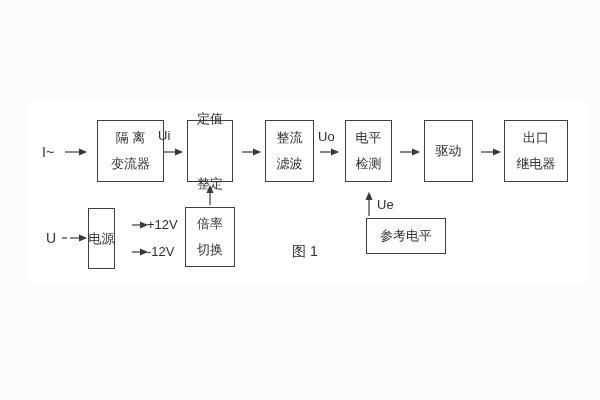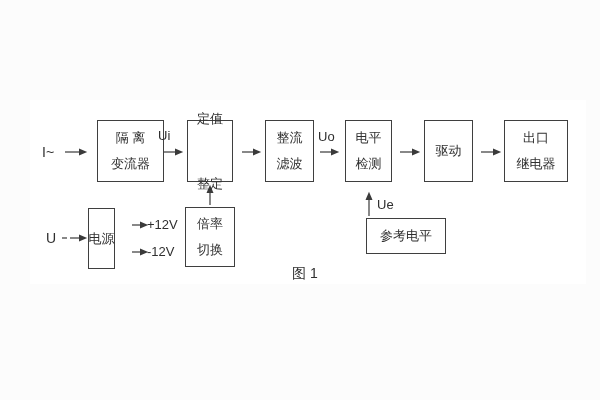--- a/index.html
+++ b/index.html
@@ -29,21 +29,21 @@
   #n-ratio     { left:185px; top:207px; width:50px; height:60px; }
   #n-ref       { left:334px; top:218px; width:80px; height:36px;margin-left:32px; }
 
   #l-i   { left:42px;  top:145px; font-size:14px; }
   #l-u   { left:46px;  top:231px; font-size:14px; }
   #l-ui  { left:158px; top:129px; }
   #l-uo  { left:318px; top:130px; }
   #l-ue  { left:377px; top:198px; }
   #l-p12 { left:147px; top:218px; }
   #l-n12 { left:147px; top:245px; }
-  #l-fig { left:292px; top:244px; font-size:14px;margin-top:22px; }
+  #l-fig { left:292px; top:244px; font-size:14px; }
 </style>
 </head>
 <body>
 
 <div class="canvas">
   <div class="paper"></div>
 
   <svg class="wires" viewBox="0 0 600 400" width="600" height="400">
     <defs>
       <marker id="ah" markerWidth="8" markerHeight="6" refX="1" refY="3" orient="auto">

